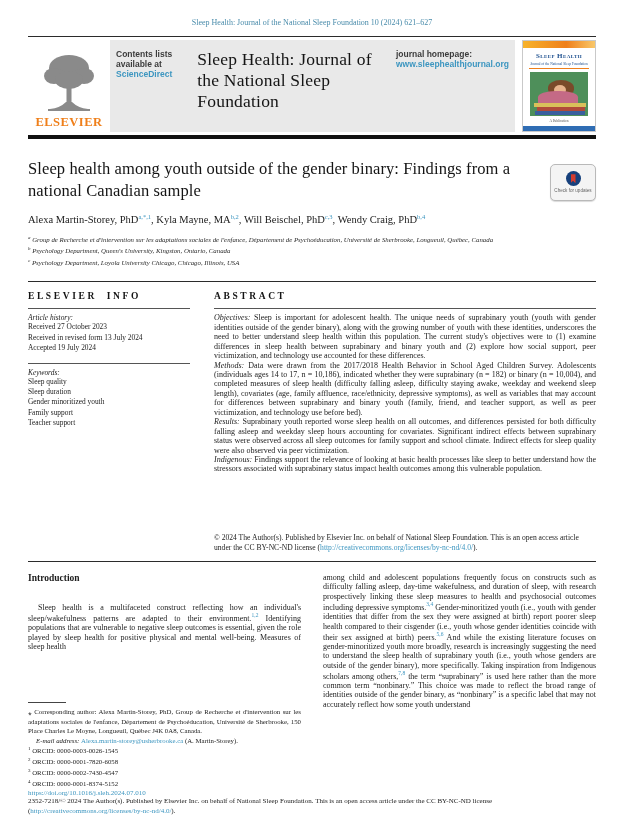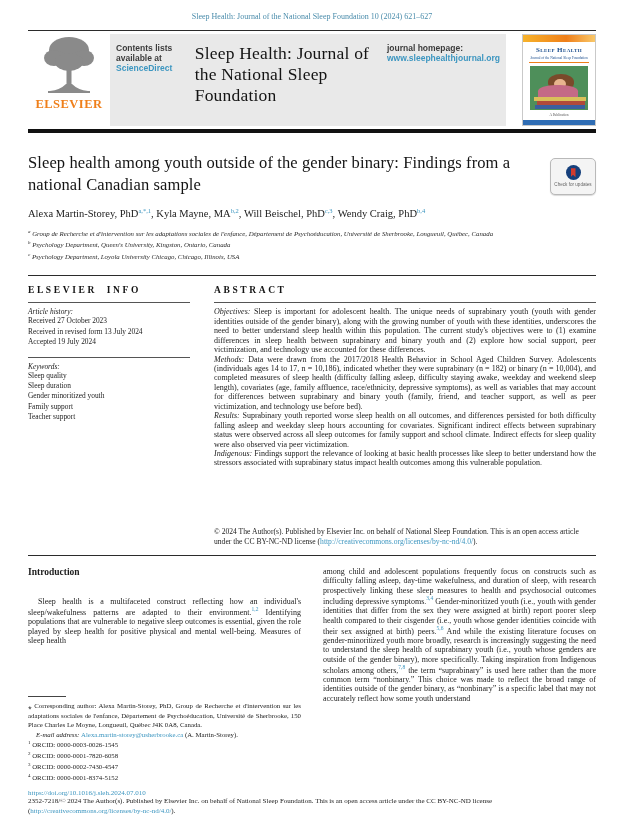--- a/index.html
+++ b/index.html
@@ -1,29 +1,29 @@
 <!DOCTYPE html>
 <html><head>
 <meta charset="utf-8">
 <style>
   html,body{margin:0;padding:0;background:#ffffff;}
   body{width:640px;height:825px;font-family:"Liberation Serif",serif;color:#1c1c1c;-webkit-font-smoothing:antialiased;}
-  .page{width:624px;height:825px;overflow:hidden;box-sizing:border-box;padding:0 28px;position:relative;}
+  .page{width:624px;height:825px;overflow:hidden;box-sizing:border-box;padding:6px 28px;position:relative;}
   .link{color:#3d96c0;text-decoration:none;}
   
   .citation{margin-top:12px;text-align:center;font-size:8px;color:#4a8cab;}
   .top-rule{border:none;border-top:1.2px solid #2b2b2b;margin:9px 0 0 0;}
   
   .masthead{display:flex;align-items:stretch;margin-top:3px;height:92px;}
-  .logo-box{width:82px;display:flex;flex-direction:column;align-items:center;padding-bottom:2px;box-sizing:border-box;}
+  .logo-box{width:82px;display:flex;flex-direction:column;align-items:center;justify-content:flex-end;padding-bottom:2px;box-sizing:border-box;}
   .elsevier-name{font-size:12.5px;font-weight:bold;color:#ef7f1a;letter-spacing:.5px;margin-top:1px;}
   .banner{flex:1;background:#e9e9e9;display:flex;flex-direction:row;justify-content:space-between;text-align:left;padding:9px 6px 9px 6px;box-sizing:border-box;}
   .contents-line,.homepage-line{font-family:"Liberation Sans",sans-serif;font-size:8.5px;font-weight:bold;color:#3c3c3c;}
   .journal-title{font-size:17.5px;color:#141414;letter-spacing:.2px;}
-  .cover-box{width:74px;margin-left:16px;border:1px solid #c9c9c9;background:#fff;display:flex;flex-direction:column;box-sizing:border-box;}
+  .cover-box{width:74px;margin-left:7px;border:1px solid #c9c9c9;background:#fff;display:flex;flex-direction:column;box-sizing:border-box;}
   .cover-topbar{height:7px;background:linear-gradient(90deg,#f7b32b,#ef7f1a 60%,#f9c86a);}
   .cover-title{font-size:7px;font-weight:bold;color:#1d4f8f;text-align:center;margin-top:4px;letter-spacing:.4px;font-variant:small-caps;}
   .cover-sub{font-size:3.5px;color:#1d4f8f;text-align:center;margin-top:2px;border-bottom:1px solid #ef7f1a;padding-bottom:2px;margin-left:6px;margin-right:6px;}
   .cover-image{margin:3px 7px 2px 7px;height:44px;background:#4e8f5a;position:relative;overflow:hidden;}
   .cover-image .hair{position:absolute;left:18px;top:8px;width:26px;height:16px;background:#7a4a2a;border-radius:50% 50% 40% 40%;}
   .cover-image .face{position:absolute;left:24px;top:13px;width:12px;height:10px;background:#e8b48e;border-radius:50%;}
   .cover-image .sweater{position:absolute;left:8px;top:19px;width:40px;height:14px;background:#c46a86;border-radius:45% 45% 20% 20%;}
   .cover-image .book1{position:absolute;left:4px;top:31px;width:52px;height:4px;background:#d9c05a;}
   .cover-image .book2{position:absolute;left:7px;top:35px;width:48px;height:4px;background:#b04a3a;}
   .cover-image .book3{position:absolute;left:5px;top:39px;width:50px;height:4px;background:#3a5f9e;}

